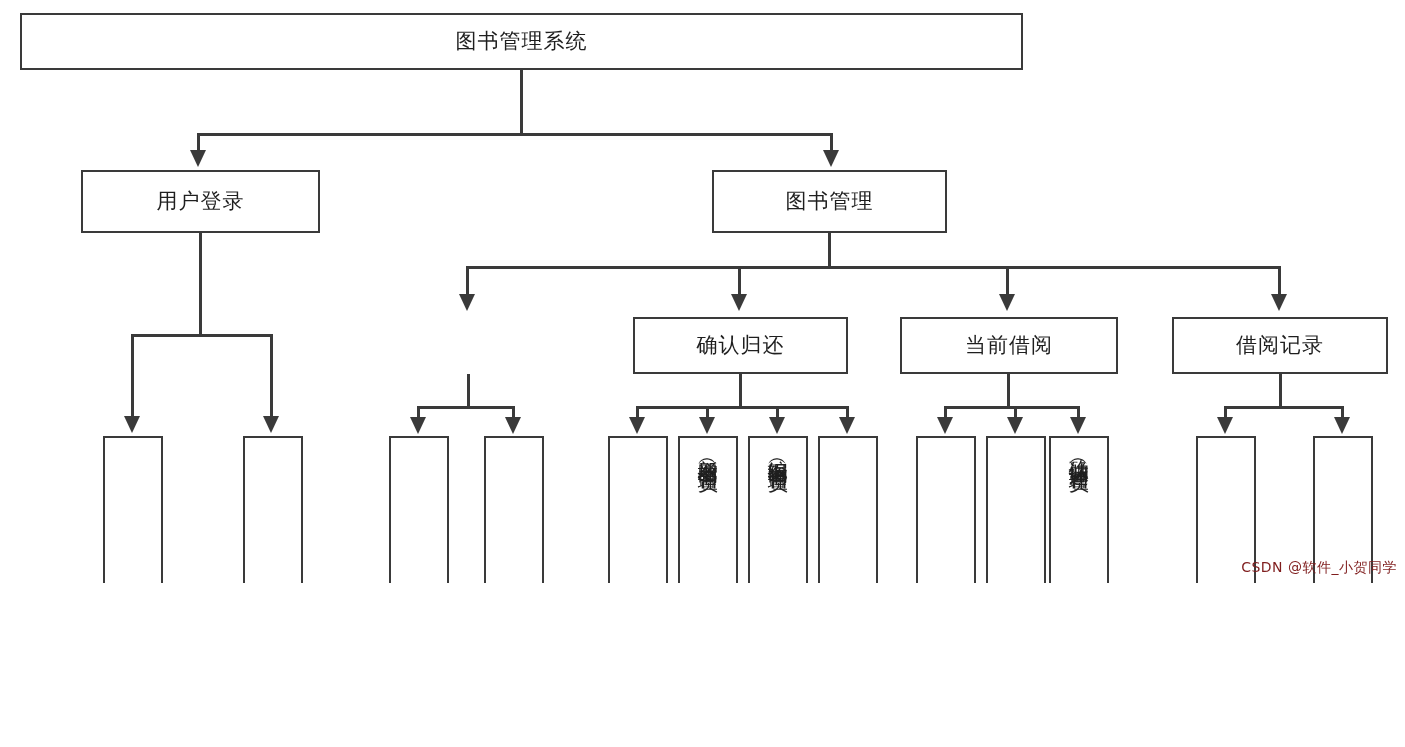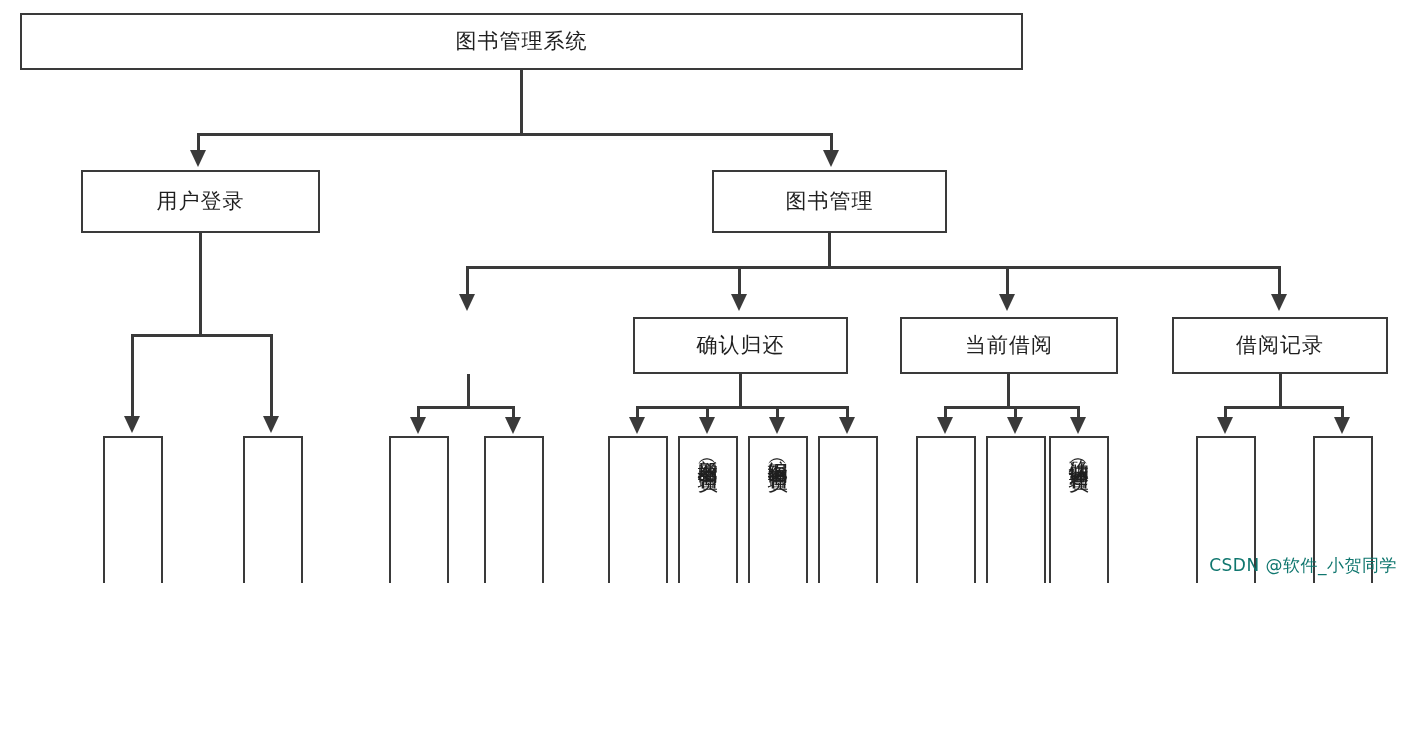--- a/index.html
+++ b/index.html
@@ -65,22 +65,22 @@
     width: 0;
     height: 0;
     border-left: 8px solid transparent;
     border-right: 8px solid transparent;
     border-top: 17px solid #3a3a3a;
   }
   .watermark {
     position: absolute;
     right: 8px;
     bottom: 6px;
-    font-size: 17px;
-    color: #0f766e;
+    font-size: 14px;
+    color: #7f1d1d;
     letter-spacing: 0.5px;
     white-space: nowrap;
     user-select: none;
   }
 </style>
 </head>
 <body>
 
 <div id="canvas">
 

